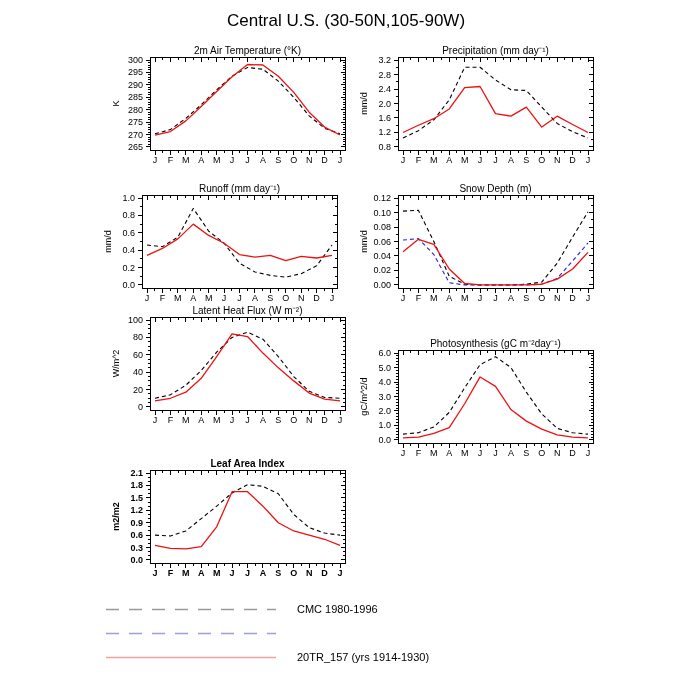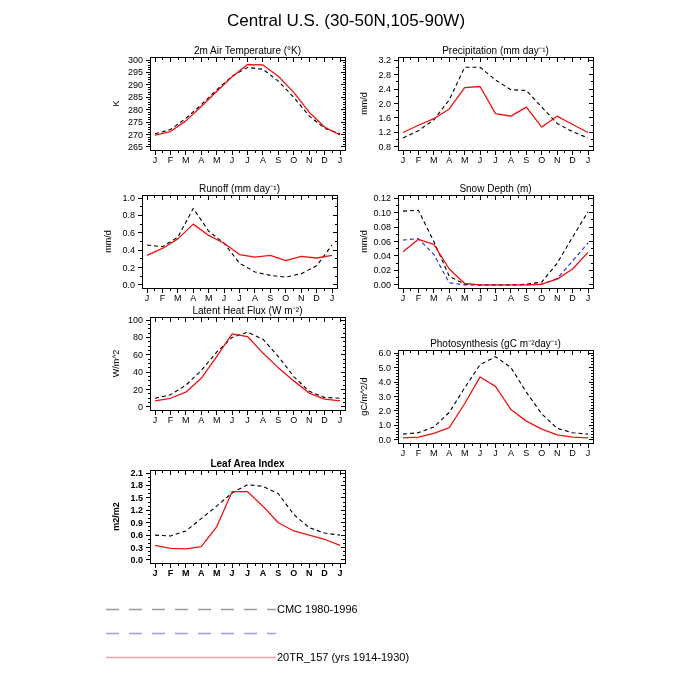--- a/index.html
+++ b/index.html
@@ -6,21 +6,21 @@
   body{
     width:700px;height:700px;background:#ffffff;position:relative;overflow:hidden;
     font-family:"Liberation Sans", sans-serif;
   }
   .main-title{
     position:absolute;top:11px;left:0;width:692px;text-align:center;
     font-size:17px;color:#000;
   }
   .chart{position:absolute;width:252px;height:138px;}
   svg text{font-family:"Liberation Sans", sans-serif;fill:#000;}
-  .legend-row{position:absolute;left:105px;display:flex;align-items:center;gap:0;height:10px;}
+  .legend-row{position:absolute;left:105px;display:flex;align-items:center;gap:20px;height:10px;}
   .legend-label{font-size:11px;color:#000;white-space:nowrap;}
 </style>
 </head>
 <body>
 
 <div>
   <div class="main-title">Central U.S. (30-50N,105-90W)</div>
 
   <div class="chart" style="left: 108px; top: 44px;"><svg width="252" height="138">
         <text x="139.5" y="9.5" text-anchor="middle" font-size="10">2m Air Temperature (°K)</text>

